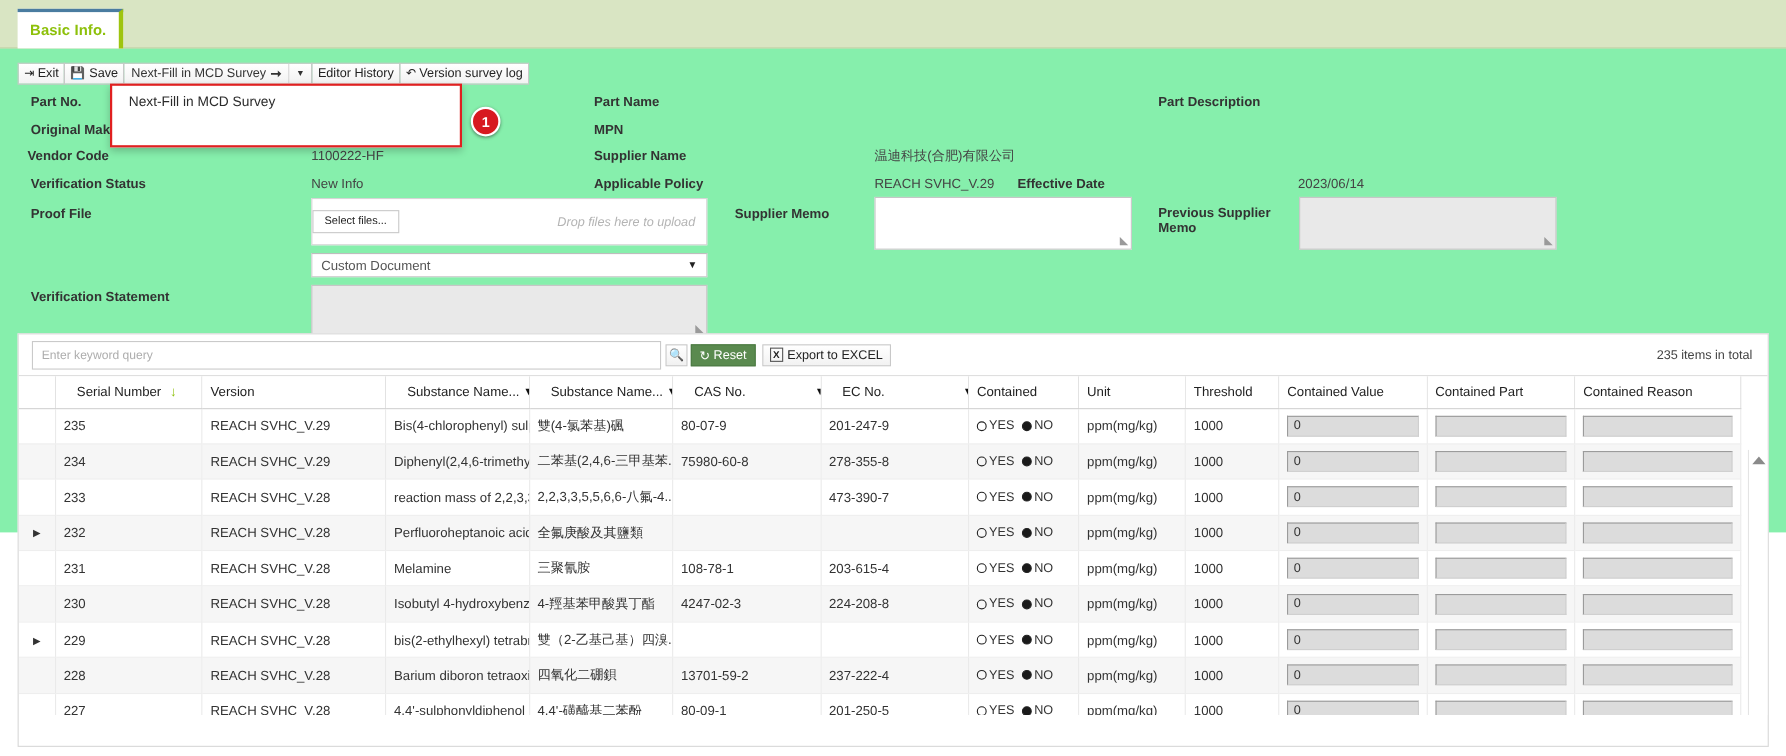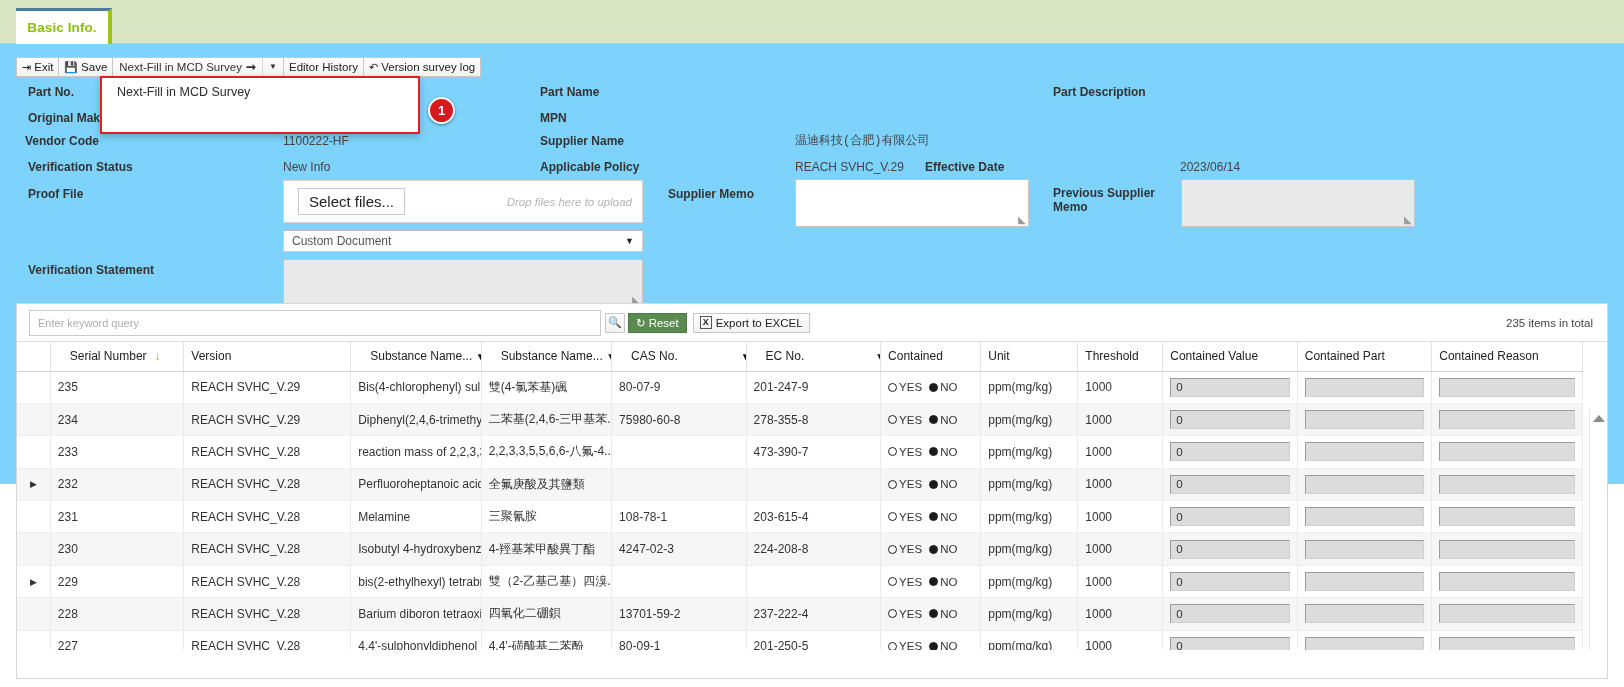--- a/index.html
+++ b/index.html
@@ -8,21 +8,21 @@
     width: 1624px; height: 687px;
     overflow: hidden;
     background: #ffffff;
     font-family: "Liberation Sans", sans-serif;
     font-size: 12px;
     color: #333;
   }
   #app {
     position: relative;
     width: 1624px; height: 484px;
-    background: #7dd3fc;
+    background: #86efac;
   }
 
   
   .tabstrip {
     position: absolute; left: 0; top: 0;
     width: 1624px; height: 44px;
     background: #d9e5c3;
     border-bottom: 1px solid #c4d3a8;
   }
   .tab {
@@ -134,25 +134,24 @@
 
   .dropzone {
     position: absolute;
     left: 283px; top: 100px;
     width: 360px; height: 43px;
     border: 1px solid #d5d5d5;
     background: #ffffff;
     display: flex; align-items: center;
   }
   .selfiles {
-    margin-left: 14px;
     padding: 4px 10px;
     border: 1px solid #c9c9c9;
     background: #ffffff;
-    font-size: 15px;
+    font-size: 10px;
     color: #222;
     cursor: pointer;
   }
   .dzhint {
     margin-left: auto; margin-right: 10px;
     font-style: italic;
     color: #b4b4b4;
     font-size: 11.5px;
   }
   .selectbox {
@@ -403,21 +402,21 @@
     <div class="ta" style="left:283px; top:179px; width:360px; height:48px;">
       <span class="ta-grip">◢</span>
     </div>
 
     <div class="flabel" style="left:540px; top:5px;">Part Name</div>
     <div class="flabel" style="left:540px; top:31px;">MPN</div>
     <div class="flabel" style="left:540px; top:54px;">Supplier Name</div>
     <div class="flabel" style="left:540px; top:80px;">Applicable Policy</div>
     <div class="flabel" style="left:668px; top:107px;">Supplier Memo</div>
 
-    <div class="fvalue" style="left:795px; top:54px;font-family:Liberation Mono, monospace;">温迪科技(合肥)有限公司</div>
+    <div class="fvalue" style="left:795px; top:54px;">温迪科技(合肥)有限公司</div>
     <div class="fvalue" style="left:795px; top:80px;">REACH SVHC_V.29</div>
     <div class="flabel" style="left:925px; top:80px;">Effective Date</div>
     <div class="fvalue" style="left:1180px; top:80px;">2023/06/14</div>
 
     <div class="ta white" style="left:795px; top:99px; width:234px; height:48px;">
       <span class="ta-grip">◢</span>
     </div>
 
     <div class="flabel" style="left:1053px; top:5px;">Part Description</div>
     <div class="flabel" style="left:1053px; top:106px; width:110px;">Previous Supplier Memo</div>

